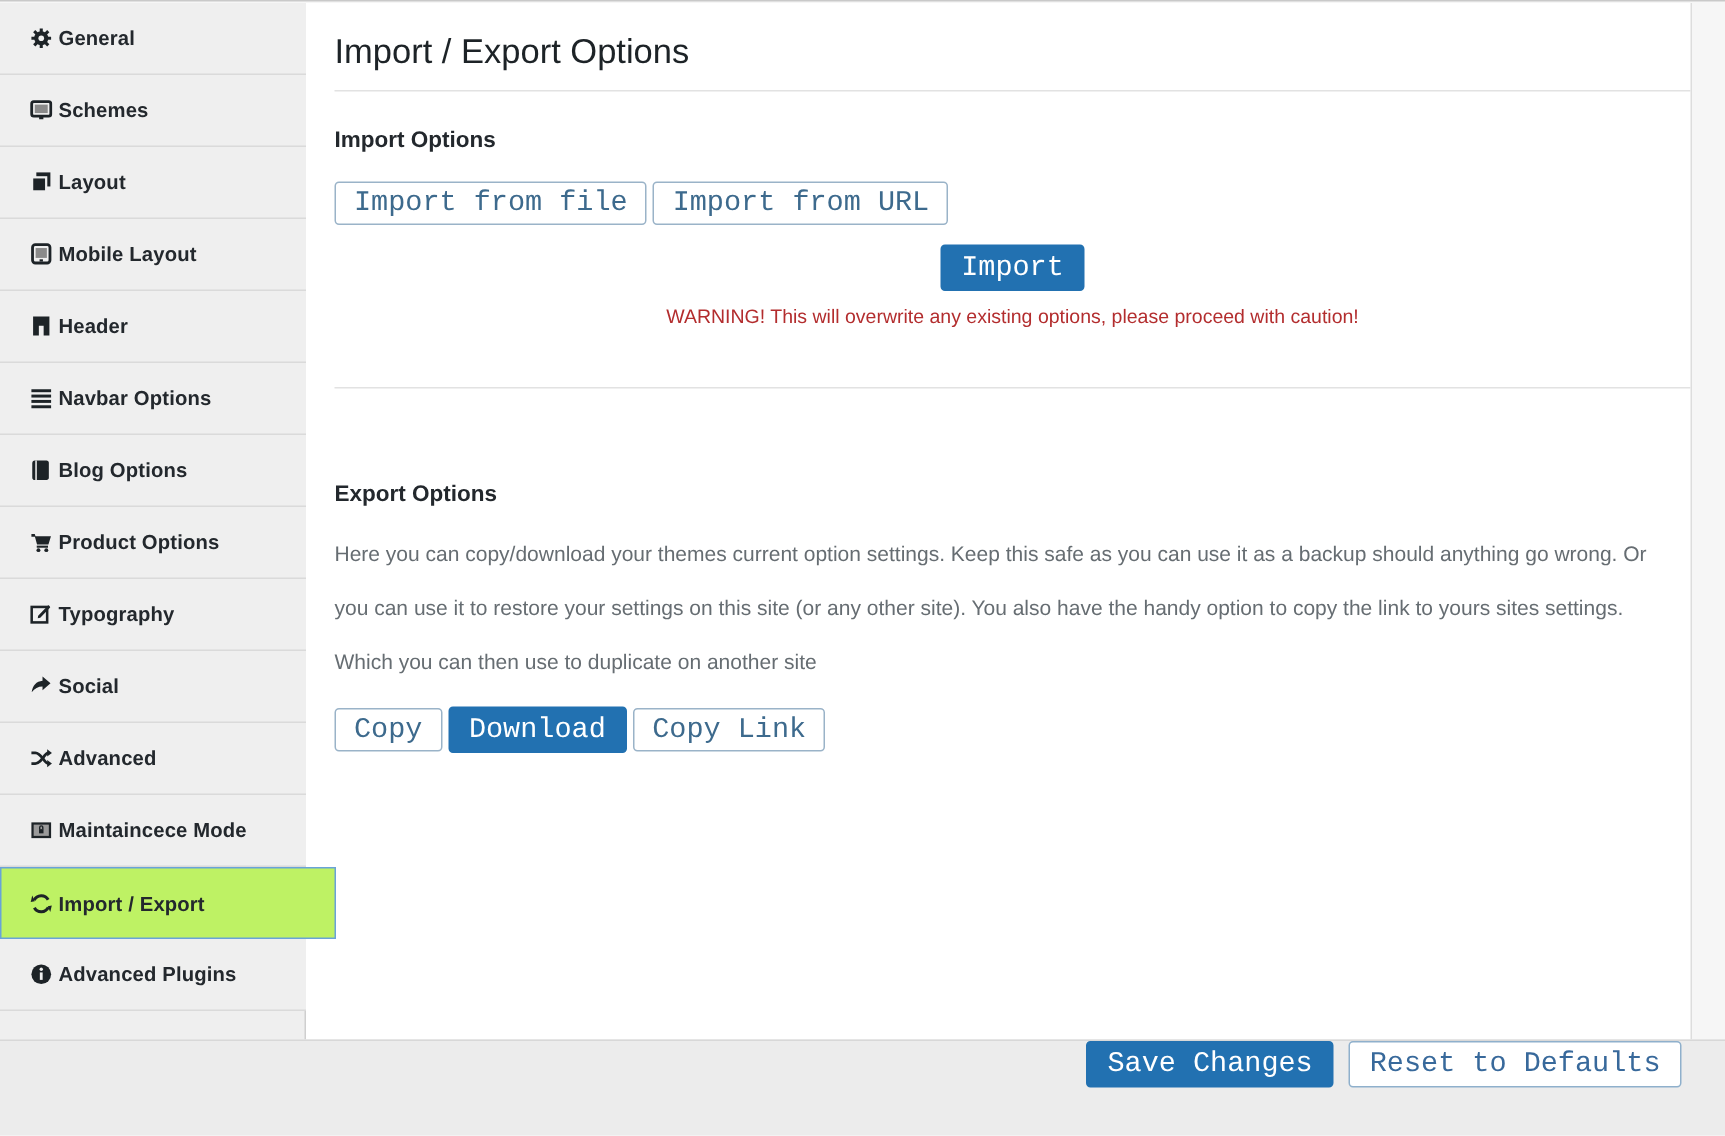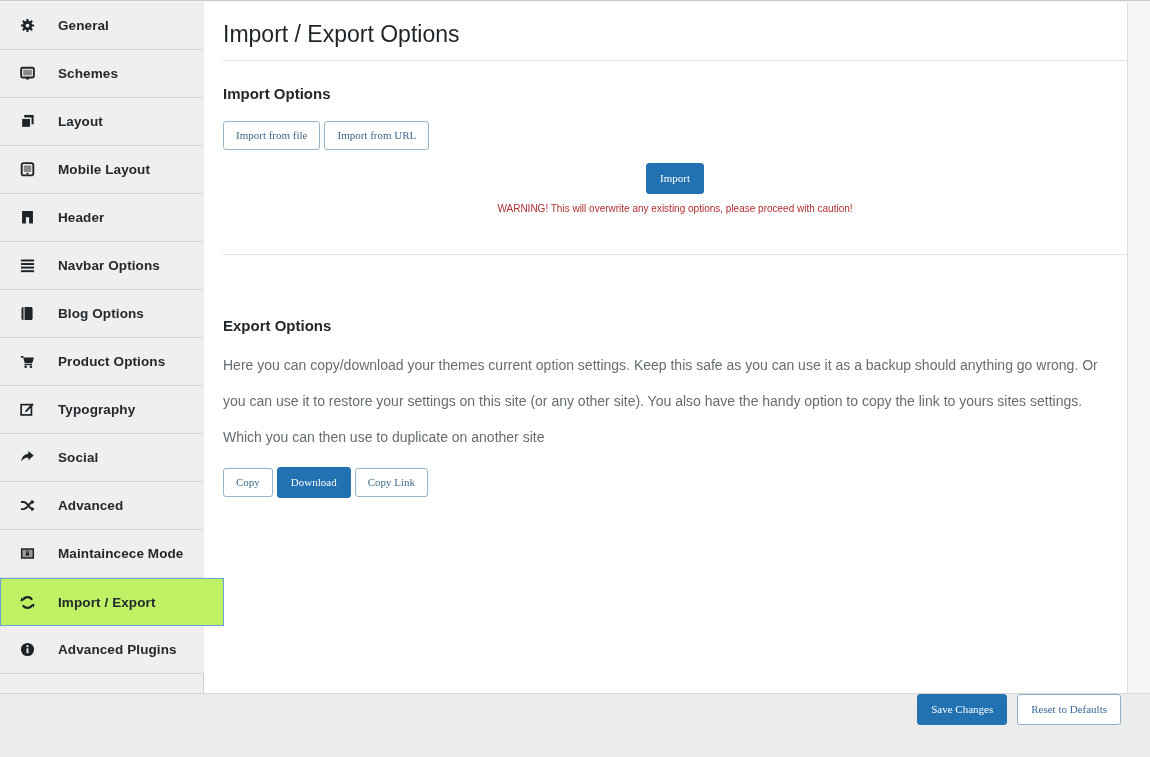--- a/index.html
+++ b/index.html
@@ -12,21 +12,21 @@
     color:#23282d;
   }
   .page { position:absolute; inset:0; border-top:1px solid #c9c9c9; }
 
   
   .sidebar {
     position:absolute; left:0; top:1px; bottom:64px; width:204px;
     background:#efefef; border-right:1px solid #cfcfcf;
   }
   .side-item {
-    height:48px; display:flex; align-items:center; gap:23px;
+    height:48px; display:flex; align-items:center; gap:4px;
     padding-left:20px; border-bottom:1px solid #dadada;
     background:#efefef; cursor:pointer; width:204px;
   }
   .side-item .icon { width:15px; height:15px; flex:0 0 15px; display:flex; }
   .side-item .icon svg { width:15px; height:15px; }
   .side-item .label { font-size:13.5px; font-weight:bold; color:#23282d; letter-spacing:0.1px; }
   .side-item.selected {
     background:#bef264; border:1px solid #69a3d8; width:224px;
     padding-left:19px; position:relative; z-index:2;
   }
@@ -37,28 +37,28 @@
     background:#fff; border-right:1px solid #dddddd;
   }
   .main-inner { padding:12px 0 0 19px; }
   .page-title { font-size:23px; font-weight:400; color:#1d2327; margin-top:6px; line-height:28px; }
   .hairline { border-bottom:1px solid #e2e2e2; margin-top:12px; }
   .section-heading { margin-top:24px; font-size:15px; font-weight:bold; color:#23282d; line-height:17px; }
   .btn-row { margin-top:19px; display:flex; gap:4px; align-items:center; }
   .import-row { margin-top:13px; display:flex; gap:9px; align-items:center;flex-direction:column; }
 
   .btn {
-    display:inline-block; font-family:Liberation Serif, serif; font-size:11px; line-height:17px;
+    display:inline-block; font-family:Liberation Mono, monospace; font-size:19px; line-height:17px;
     padding:5px 12px; border-radius:3px; cursor:pointer;
     background:#fff; border:1px solid #9ab3c8; color:#3d6a8d; text-align:center;
   }
   .btn-primary {
     background:#2271b1; border:1px solid #2271b1; color:#ffffff; padding:6px 13px;
   }
-  .warning-text { font-size:10px; color:#b32d2e; }
+  .warning-text { font-size:13px; color:#b32d2e; }
 
   .divider { border-bottom:1px solid #e2e2e2; margin-top:40px; }
 
   .export-desc {
     margin-top:13px; font-size:14px; color:#666d72;
     line-height:36px; max-width:892px;
   }
   .export-btn-row { margin-top:12px; display:flex; gap:4px; align-items:center; }
 
   

